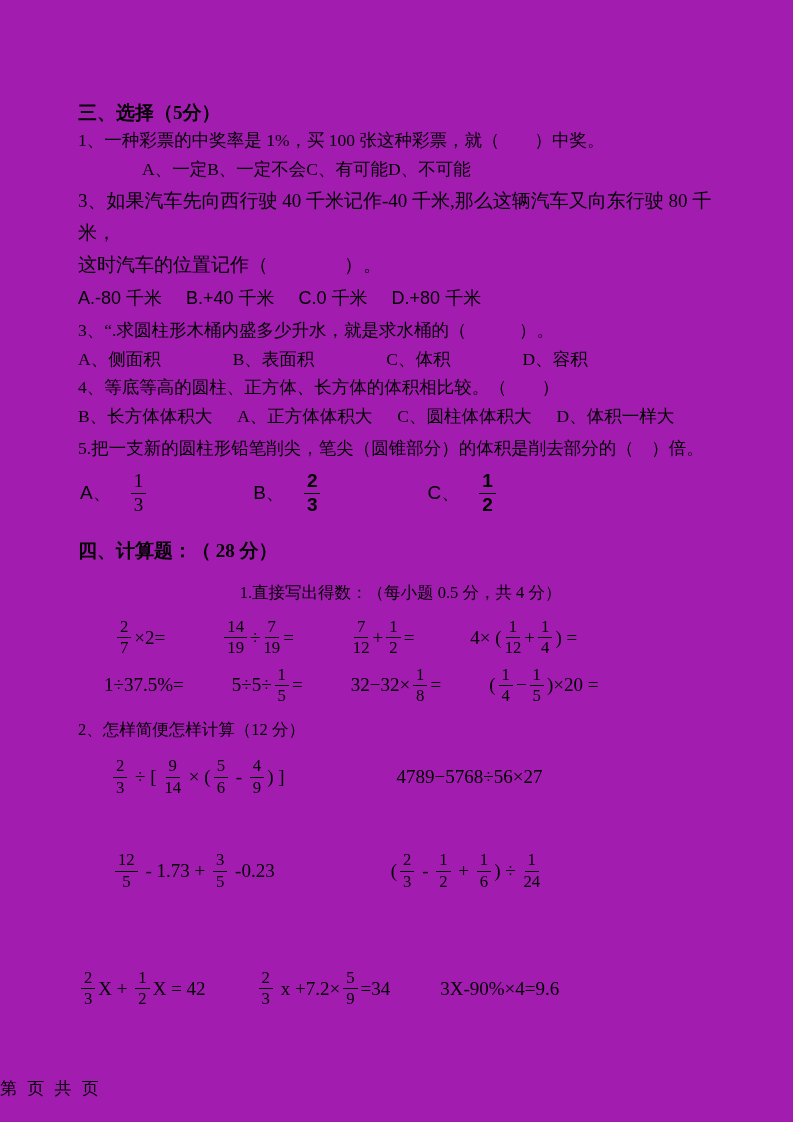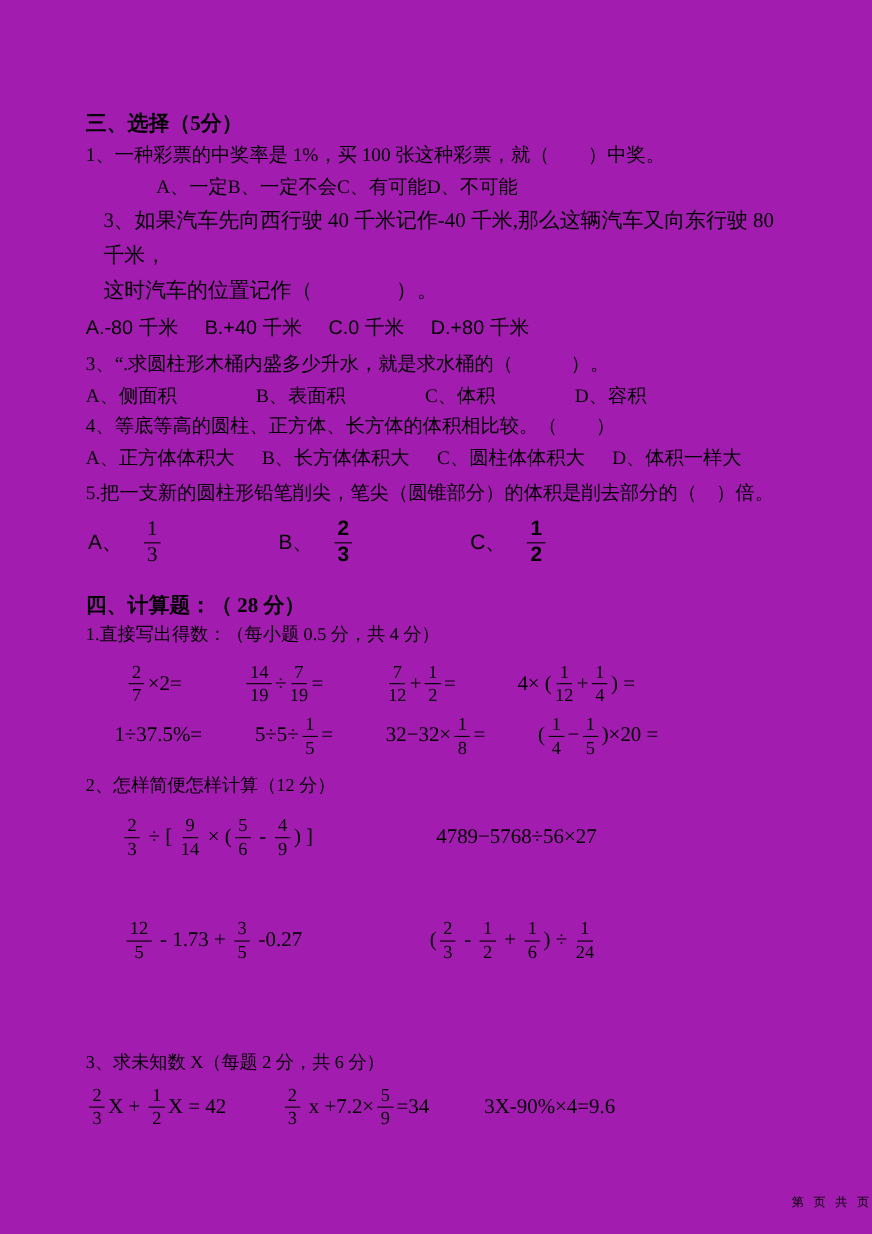--- a/index.html
+++ b/index.html
@@ -17,21 +17,21 @@
   .sec-heading {
     font-size: 19px;
     font-weight: bold;
     line-height: 26px;
   }
   .calc-heading { margin-top: 22px; }
 
   
   .question { margin: 0; }
   .qline { font-size: 17.5px; line-height: 29px; white-space: pre-wrap; }
-  .q1 .qline { font-size: 19px; line-height: 32px; margin-left: 16px; }
+  .q1 .qline { font-size: 19px; line-height: 32px; }
   .q1 { margin: 2px 0 2px 0; }
   .q4 { margin-top: 4px; }
   .opts { display: flex; align-items: center; }
   .opt { white-space: pre; font-size: 17.5px; line-height: 28px; }
   .opts0 { padding-left: 64px; }
   .opts1 { gap: 24px; font-family: "Liberation Sans", "DejaVu Sans", sans-serif; margin: 3px 0 4px 0; }
   .opts1 .opt { font-size: 18px; }
   .opts2 { gap: 72px; }
   .opts3 { gap: 25px; }
 
@@ -50,39 +50,39 @@
     line-height: 1.1;
     margin: 0 3px;
     font-size: 0.88em;
   }
   .frac .num { padding: 0 3px 1px 3px; border-bottom: 1.4px solid #000; }
   .frac .den { padding-top: 1px; }
   .frac.bold { font-weight: bold; font-family: "Liberation Sans", "DejaVu Sans", sans-serif; }
 
   
   .subtitle { font-size: 16.5px; line-height: 26px; }
-  .sub-0 { margin-top: 0; }
+  .sub-0 { margin-top: 16px; text-align: center; }
   .sub-1 { margin-top: 12px; }
   .sub-2 { margin-top: 78px; }
   .exprrow { display: flex; align-items: center; }
   .expr { display: inline-flex; align-items: center; font-size: 19px; }
   .tok { white-space: pre; }
   .row-s0-r0 { padding-left: 36px; gap: 56px; margin-top: 12px; }
   .row-s0-r1 { padding-left: 26px; gap: 48px; margin-top: 8px; }
   .row-s1-r0 { padding-left: 32px; gap: 112px; margin-top: 14px; }
   .row-s1-r1 { padding-left: 34px; gap: 116px; margin-top: 54px; }
   .row-s2-r0 { padding-left: 0;   gap: 50px; margin-top: 8px; }
 
   
   .footer {
     position: absolute;
     left: 0; right: 0;
     bottom: 22px;
-    text-align: right;
-    font-size: 11px;
+    text-align: left;
+    font-size: 17px;
     letter-spacing: 3px;
   }
 </style>
 </head>
 <body>
 
 <div class="page">
 
   <div class="section">
     <div class="sec-heading">三、选择（5分）</div>
@@ -111,22 +111,22 @@
           <div class="opts opts2">
             <span class="opt">A、侧面积</span>
             <span class="opt">B、表面积</span>
             <span class="opt">C、体积</span>
             <span class="opt">D、容积</span>
           </div>
         </div>
         <div class="question q3">
           <div class="qline">4、等底等高的圆柱、正方体、长方体的体积相比较。（　　）</div>
           <div class="opts opts3">
+            <span class="opt">B、长方体体积大</span>
             <span class="opt">A、正方体体积大</span>
-            <span class="opt">B、长方体体积大</span>
             <span class="opt">C、圆柱体体积大</span>
             <span class="opt">D、体积一样大</span>
           </div>
         </div>
         <div class="question q4">
           <div class="qline">5.把一支新的圆柱形铅笔削尖，笔尖（圆锥部分）的体积是削去部分的（　）倍。</div>
           <div class="opts fracopts">
             <span class="fracopt">
               <span class="froplab">A、</span>
               <span class="frac">
@@ -272,21 +272,21 @@
             <span class="expr">
               <span class="frac">
                 <span class="num">12</span>
                 <span class="den">5</span>
               </span>
               <span class="tok"> - 1.73 + </span>
               <span class="frac">
                 <span class="num">3</span>
                 <span class="den">5</span>
               </span>
-              <span class="tok"> -0.27</span>
+              <span class="tok"> -0.23</span>
             </span>
             <span class="expr">
               <span class="tok">(</span>
               <span class="frac">
                 <span class="num">2</span>
                 <span class="den">3</span>
               </span>
               <span class="tok"> - </span>
               <span class="frac">
                 <span class="num">1</span>
@@ -299,21 +299,20 @@
               </span>
               <span class="tok">) ÷ </span>
               <span class="frac">
                 <span class="num">1</span>
                 <span class="den">24</span>
               </span>
             </span>
           </div>
         </div>
         <div class="sub sub-2">
-          <div class="subtitle">3、求未知数 X（每题 2 分，共 6 分）</div>
           <div class="exprrow row-s2-r0">
             <span class="expr">
               <span class="frac">
                 <span class="num">2</span>
                 <span class="den">3</span>
               </span>
               <span class="tok">X + </span>
               <span class="frac">
                 <span class="num">1</span>
                 <span class="den">2</span>

